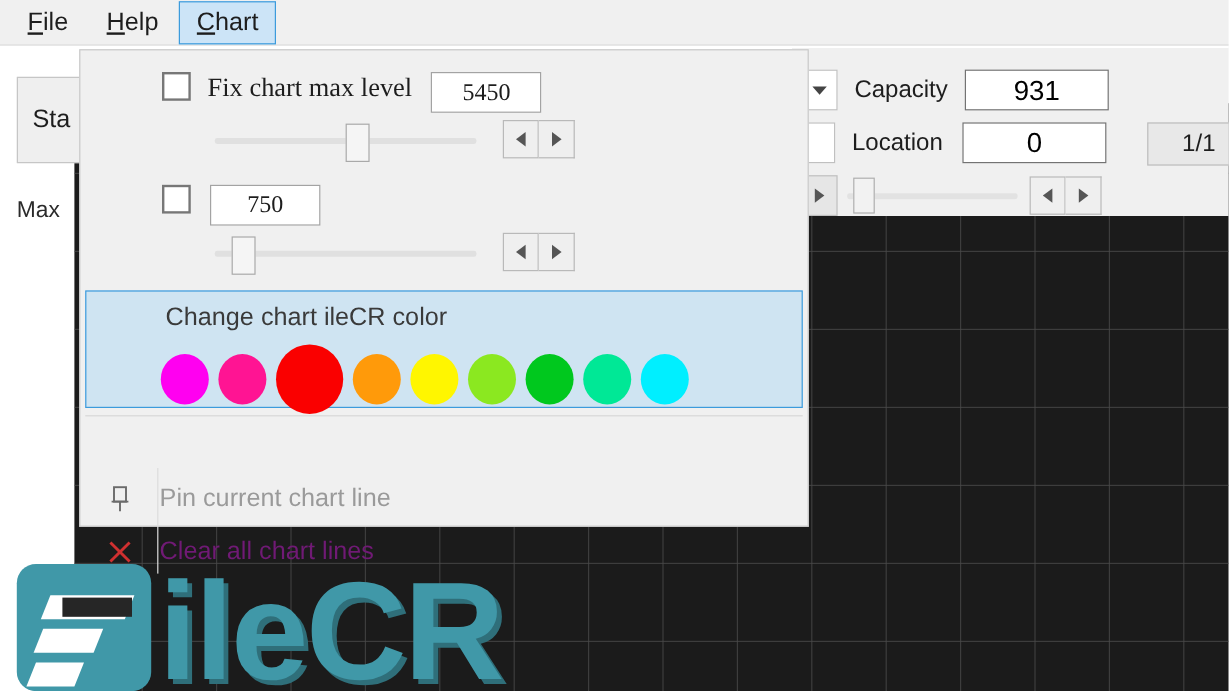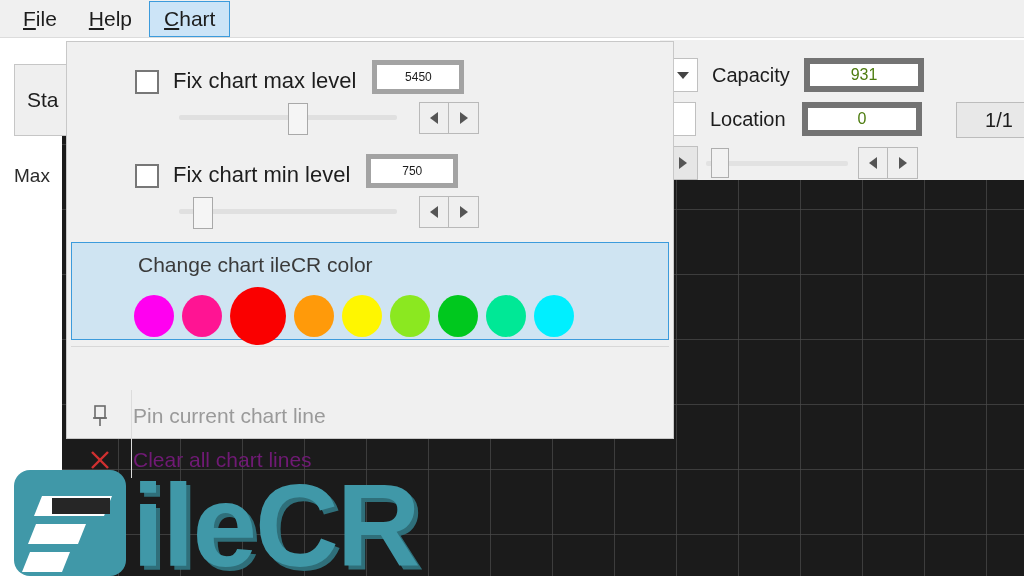--- a/index.html
+++ b/index.html
@@ -121,24 +121,24 @@
   .sq-btn.grey { background: #e6e6e6; }
   .rp-label {
     font-size: 20px;
     color: #1d1d1d;
     width: 92px;
     margin-left: 14px;
   }
   .rp-field {
     width: 120px; height: 34px;
     background: #ffffff;
-    border: 6px solid #737373;
+    border: 1px solid #737373;
     display: flex; align-items: center; justify-content: center;
-    font-size: 16px;
-    color: #4d7c0f;
+    font-size: 23px;
+    color: #000000;
   }
   .page-btn {
     position: absolute;
     left: 296px; top: 62px;
     width: 86px; height: 36px;
     background: #e8e8e8;
     border: 1px solid #bcbcbc;
     display: flex; align-items: center; justify-content: center;
     font-size: 20px; color: #1d1d1d;
   }
@@ -183,39 +183,40 @@
     position: absolute;
     left: 66px; top: 41px;
     width: 608px; height: 398px;
     background: #f0f0f0;
     border: 1px solid #c8c8c8;
     z-index: 60;
   }
   .dd-row {
     position: absolute;
     display: flex;
-    align-items: flex-end;
+    align-items: flex-start;
+    font-family: Liberation Serif, serif;
   }
   .checkbox {
     width: 24px; height: 24px;
     background: #ffffff;
     border: 2px solid #777;
   }
   .dd-label {
     font-size: 22px;
     color: #1d1d1d;
     margin-left: 14px;
     white-space: nowrap;
   }
   .dd-field {
     width: 92px; height: 34px;
     background: #ffffff;
-    border: 5px solid #a3a3a3;
+    border: 1px solid #a3a3a3;
     display: flex; align-items: center; justify-content: center;
-    font-size: 12px; color: #1d1d1d;
+    font-size: 20px; color: #1d1d1d;
   }
   .dd-slider {
     position: relative;
     width: 218px; height: 34px;
   }
   .dd-slider .trk {
     position: absolute; left: 0; right: 0; top: 15px;
     height: 5px; background: #e0e0e0; border-radius: 2px;
   }
   .dd-slider .thm {
@@ -399,21 +400,20 @@
           <span class="tri-l"></span>
         </div>
         <div class="arrow-btn">
           <span class="tri-r"></span>
         </div>
       </div>
     </div>
 
     <div class="dd-row" style="left:68px; top:112px;">
       <div class="checkbox"></div>
-      <div class="dd-label">Fix chart min level</div>
       <div class="dd-field" style="margin-left:16px">750</div>
     </div>
 
     <div class="dd-row" style="left:112px; top:152px;">
       <div class="dd-slider">
         <div class="trk"></div>
         <div class="thm" id="min-thumb" style="left: 13.86px;"></div>
       </div>
       <div class="arrow-pair" style="margin-left:22px">
         <div class="arrow-btn">

